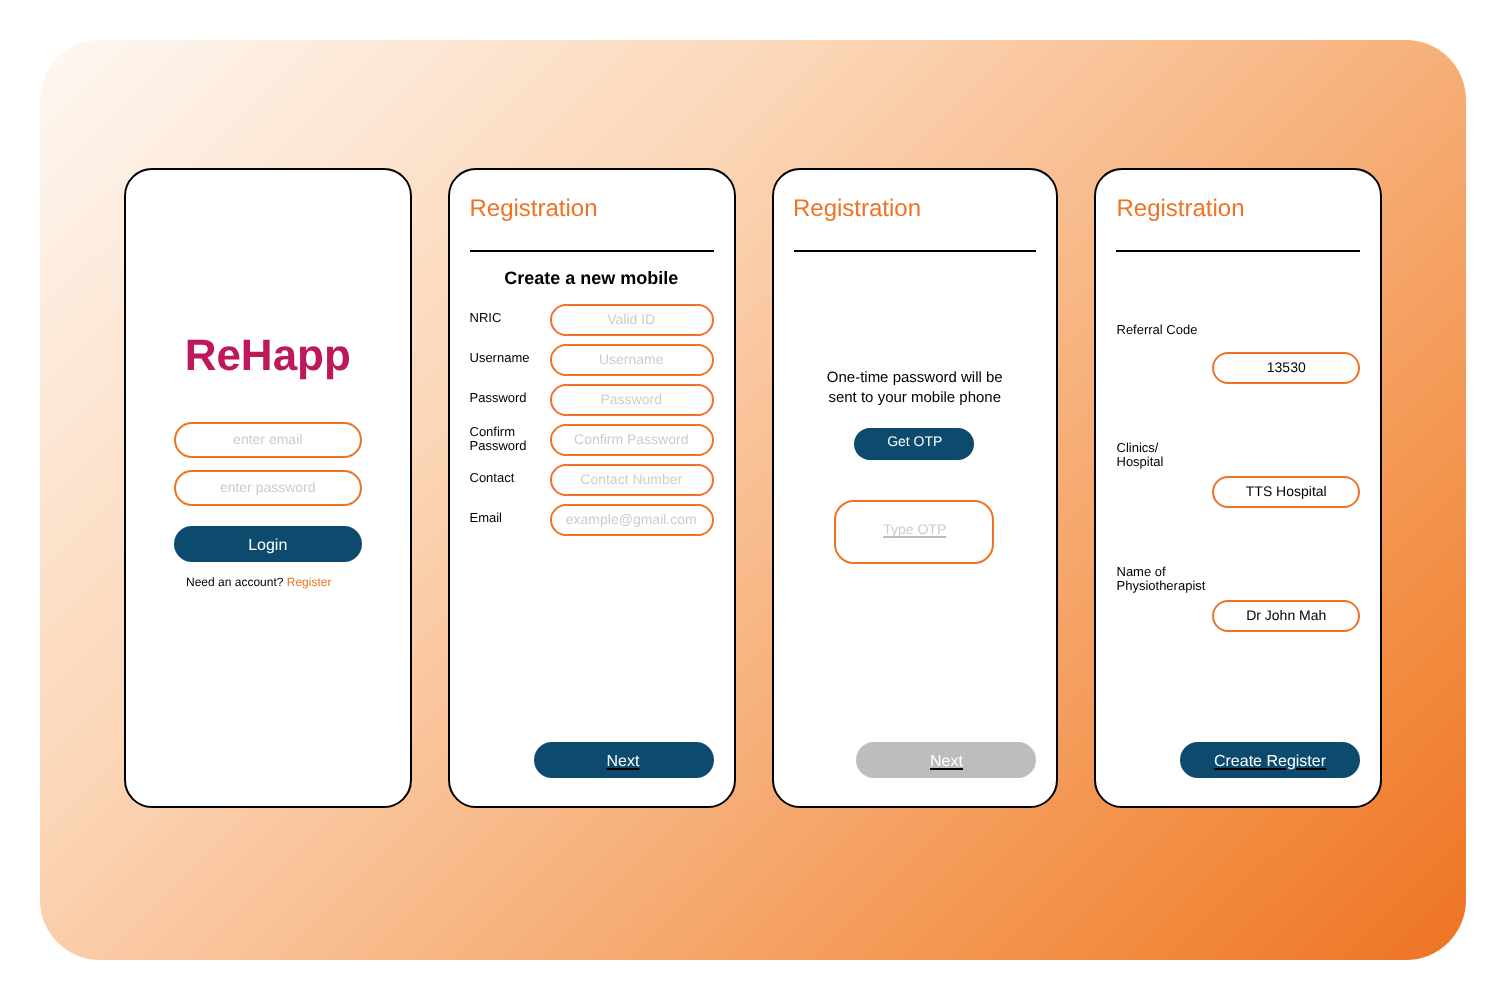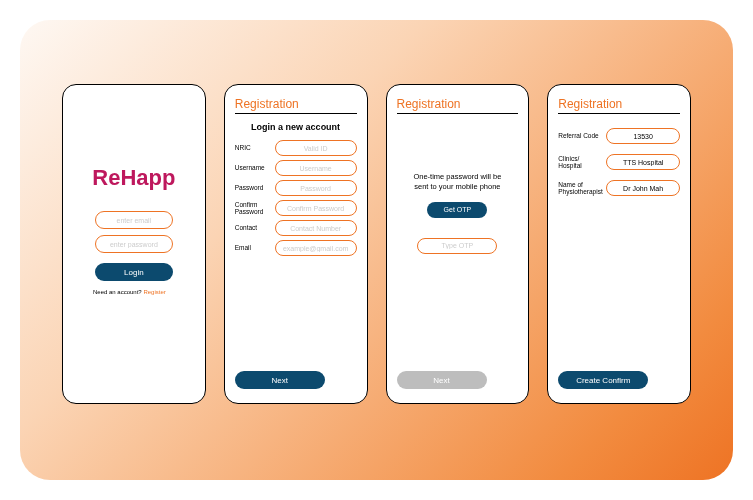--- a/index.html
+++ b/index.html
@@ -33,21 +33,21 @@
     display: flex;
     flex-direction: column;
     padding: 12px 10px 10px 10px;
     position: relative;
   }
   
   .heading {
     color: #ee7324;
     font-size: 12px;
     font-weight: 500;
-    padding-bottom: 2px;
+    padding-bottom: 14px;
     border-bottom: 1px solid #000;
     margin-bottom: 8px;
   }
   .subheading {
     font-size: 9px;
     font-weight: 600;
     text-align: center;
     color: #000;
     margin-bottom: 8px;
   }
@@ -55,21 +55,21 @@
     width: 100%;
     height: 18px;
     border: 1px solid #ee7324;
     border-radius: 10px;
     background: #fff;
     font-size: 7px;
     color: #bbb;
     text-align: center;
     outline: none;
   }
-  .pill-input.has-value { color: #000; }
+  .pill-input.has-value { color: #000; margin-top: 36px; }
   .pill-input::placeholder { color: #ccc; }
   .pill-btn {
     height: 18px;
     border: none;
     border-radius: 10px;
     background: #0c4a6e;
     color: #fff;
     font-size: 8px;
     font-weight: 500;
     cursor: pointer;
@@ -87,21 +87,21 @@
     flex: 1;
     gap: 6px;
     padding: 0 6px 30px 6px;
   }
   .app-title {
     color: #be185d;
     font-weight: 600;
     font-size: 22px;
     margin-bottom: 14px;
   }
-  .narrow { width: 78px; }
+  .narrow { width: 94px; }
   .need-acc {
     font-size: 6px;
     color: #000;
     align-self: flex-start;
     margin-left: 14px;
     margin-top: 2px;
   }
   .need-acc .link { color: #ee7324; }
   
   .form {
@@ -118,42 +118,43 @@
   .row .lbl {
     width: 38px;
     font-size: 6.5px;
     color: #000;
     line-height: 1.1;
   }
   .row .pill-input { flex: 1; height: 16px; }
   .next-holder {
     margin-top: auto;
     display: flex;
-    justify-content: flex-start;
+    justify-content: flex-end;
     padding-bottom: 4px;
+    text-decoration: underline;
   }
   .next-holder .pill-btn { width: 90px; }
   
   .otp-wrap {
     flex: 1;
     display: flex;
     flex-direction: column;
     align-items: center;
     padding-top: 50px;
   }
   .otp-text {
     font-size: 7.5px;
     text-align: center;
     color: #000;
     line-height: 1.3;
     margin-bottom: 10px;
     padding: 0 10px;
   }
   .otp-btn { width: 60px; height: 16px; font-size: 7px; margin-bottom: 20px; }
-  .otp-input { width: 80px; height: 16px; text-decoration: underline; }
+  .otp-input { width: 80px; height: 32px; text-decoration: underline; }
   
   .form.physio { gap: 10px; margin-top: 6px; }
   .form.physio .lbl { width: 46px; }
 </style>
 </head>
 <body>
 
 <div class="canvas">
   <div class="phones">
 
@@ -164,21 +165,21 @@
         <input class="pill-input narrow" type="password" placeholder="enter password" style="">
         <button class="pill-btn narrow" style="margin-top:4px;">Login</button>
         <div class="need-acc">
           <span>Need an account? </span><span class="link">Register</span>
         </div>
       </div>
     </div>
 
     <div class="phone">
       <div class="heading">Registration</div>
-      <div class="subheading">Login a new account</div>
+      <div class="subheading">Create a new mobile</div>
       <div class="form">
         <div class="row">
           <div class="lbl">NRIC</div>
           <input class="pill-input" placeholder="Valid ID" style="">
         </div>
         <div class="row">
           <div class="lbl">Username</div>
           <input class="pill-input" placeholder="Username" style="">
         </div>
         <div class="row">
@@ -225,18 +226,18 @@
         <div class="row">
           <div class="lbl">Clinics/ Hospital</div>
           <input class="pill-input has-value" value="TTS Hospital" style="">
         </div>
         <div class="row">
           <div class="lbl">Name of Physiotherapist</div>
           <input class="pill-input has-value" value="Dr John Mah" style="">
         </div>
       </div>
       <div class="next-holder">
-        <button class="pill-btn">Create Confirm</button>
+        <button class="pill-btn">Create Register</button>
       </div>
     </div>
 
   </div>
 </div>
 
 </body></html>

